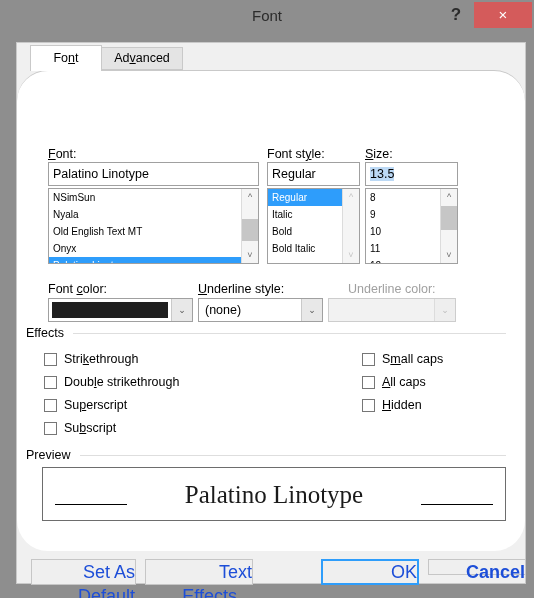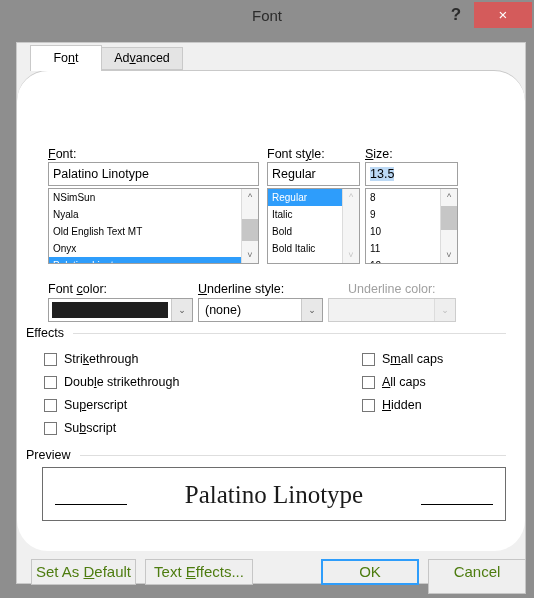--- a/index.html
+++ b/index.html
@@ -315,23 +315,23 @@
     color: #000;
     white-space: nowrap;
   }
 
   
   .btn {
     position: absolute;
     background: #efefef;
     border: 1px solid #c6c6c6;
     box-sizing: border-box;
-    font-size: 15px;
-    text-align: center;
-    color: #4d7c0f;
+    font-size: 18px;
+    text-align: right;
+    color: #1d4ed8;
     cursor: default;
     font-family: "Liberation Sans", sans-serif;
   }
   .btn.default {
     border: 2px solid #2e9dfb;
   }
 
   u { text-decoration: underline; }
 </style>
 </head>
@@ -466,16 +466,16 @@
         <div class="preview-rule" style="right:12px; width:72px;"></div>
         <div class="preview-text">Palatino Linotype</div>
       </div>
 
 
     </div>
 
     <div class="btn" style="left:14px; top:516px; width:105px; height:26px; line-height:24px;">Set As <u>D</u>efault</div>
     <div class="btn" style="left:128px; top:516px; width:108px; height:26px; line-height:24px;">Text <u>E</u>ffects...</div>
     <div class="btn default" style="left:304px; top:516px; width:98px; height:26px; line-height:22px;">OK</div>
-    <div class="btn" style="left:411px; top:516px; width:98px; height:35px; line-height:24px;">Cancel</div>
+    <div class="btn" style="left:411px; top:516px; width:98px; height:16px; line-height:24px;font-weight:bold;">Cancel</div>
 
   </div>
 </div>
 
 </body></html>

